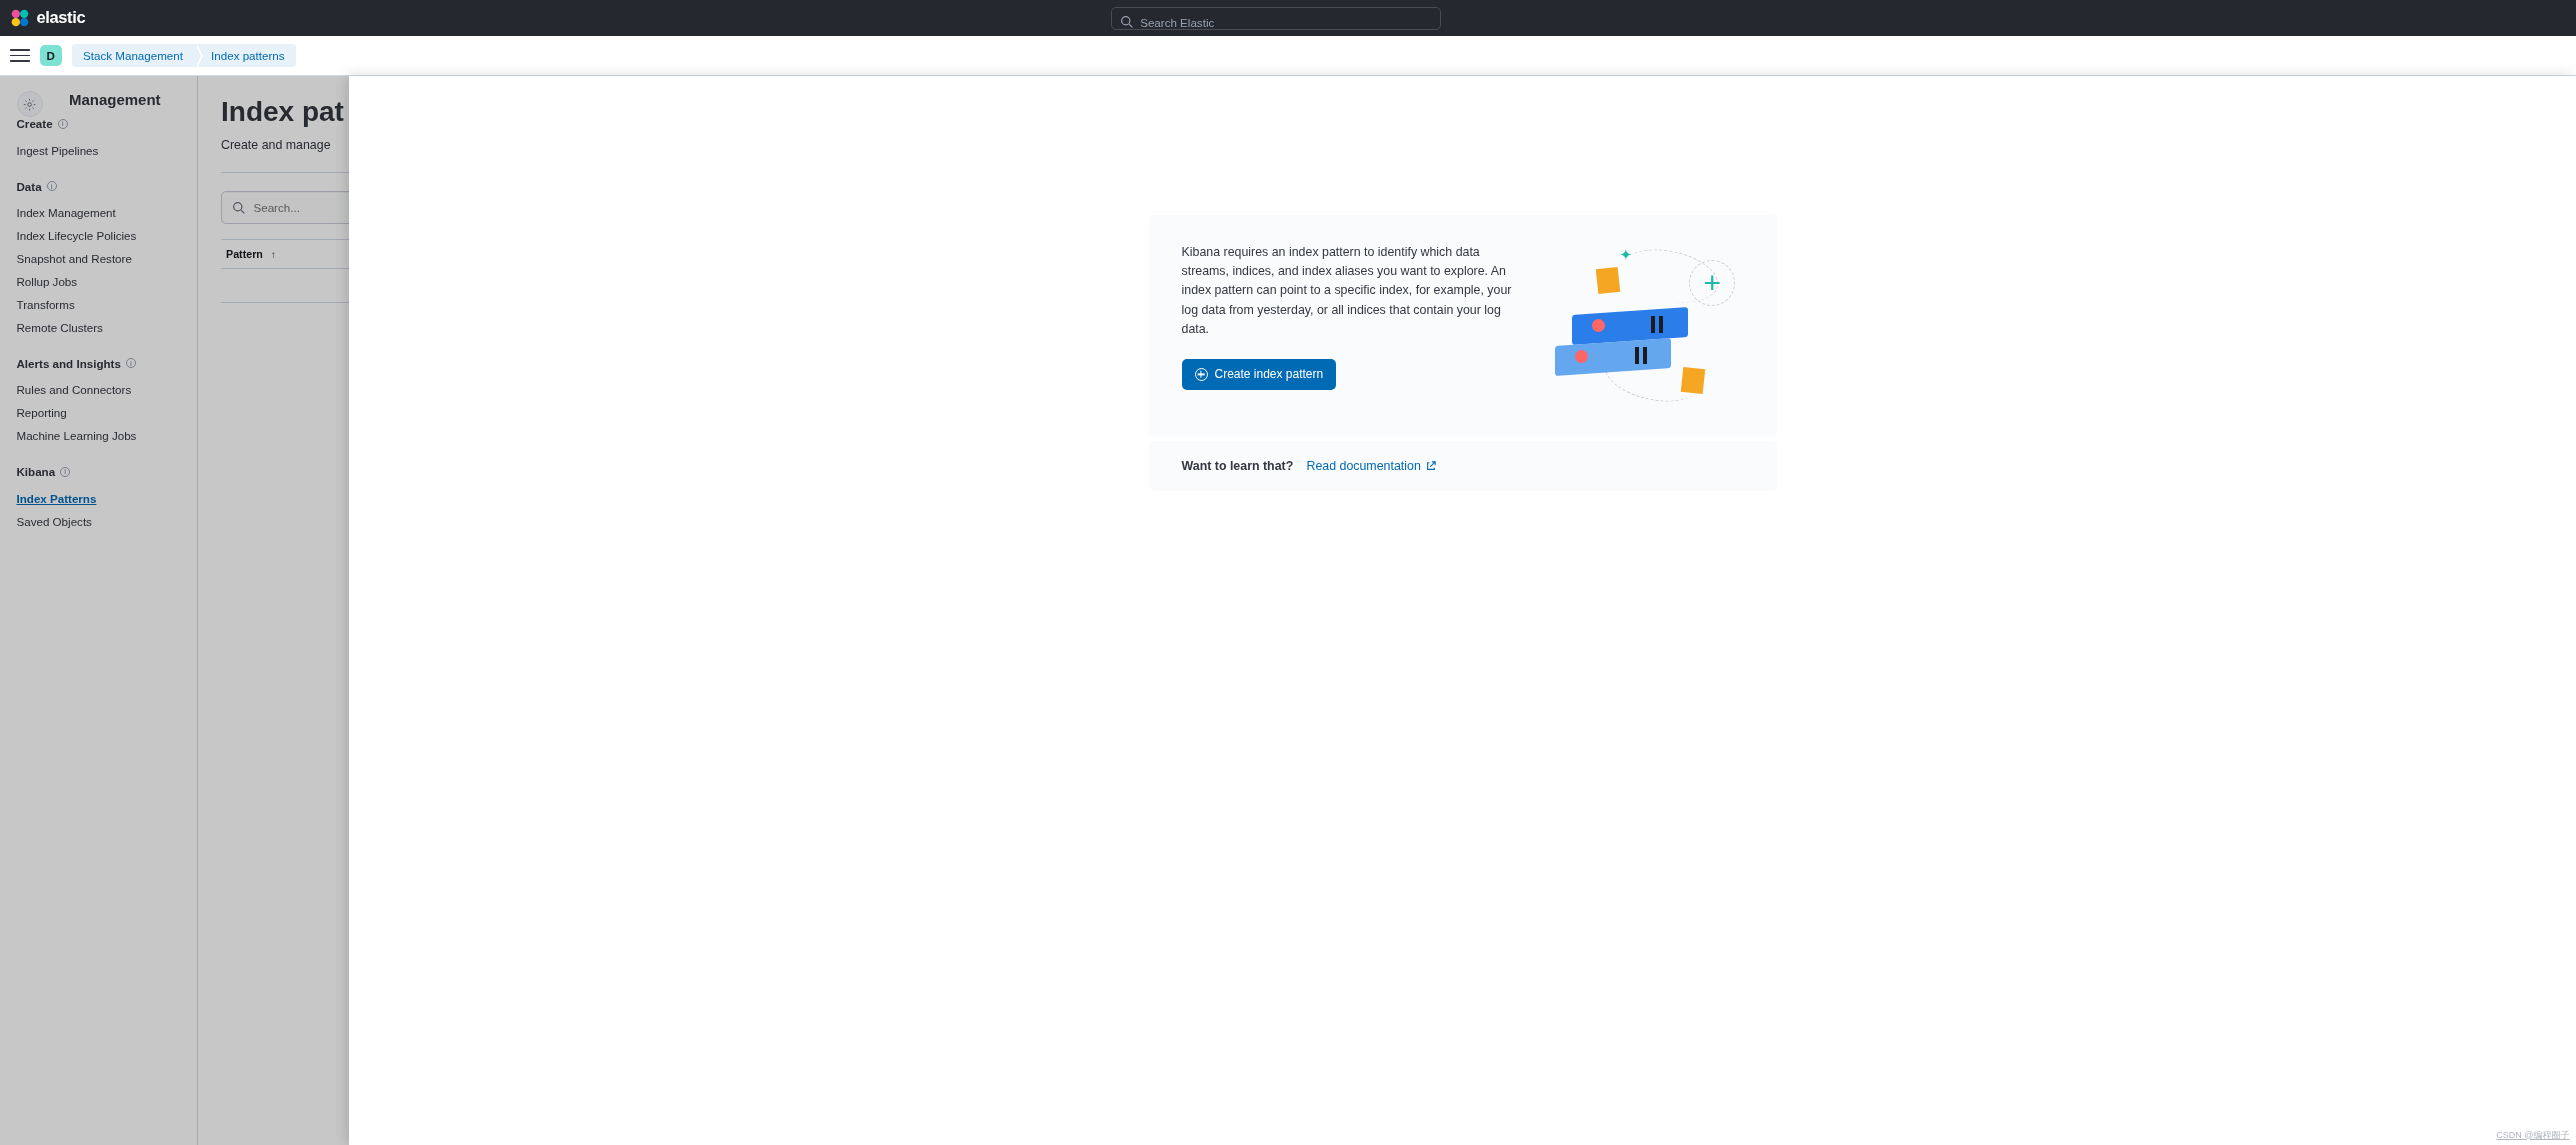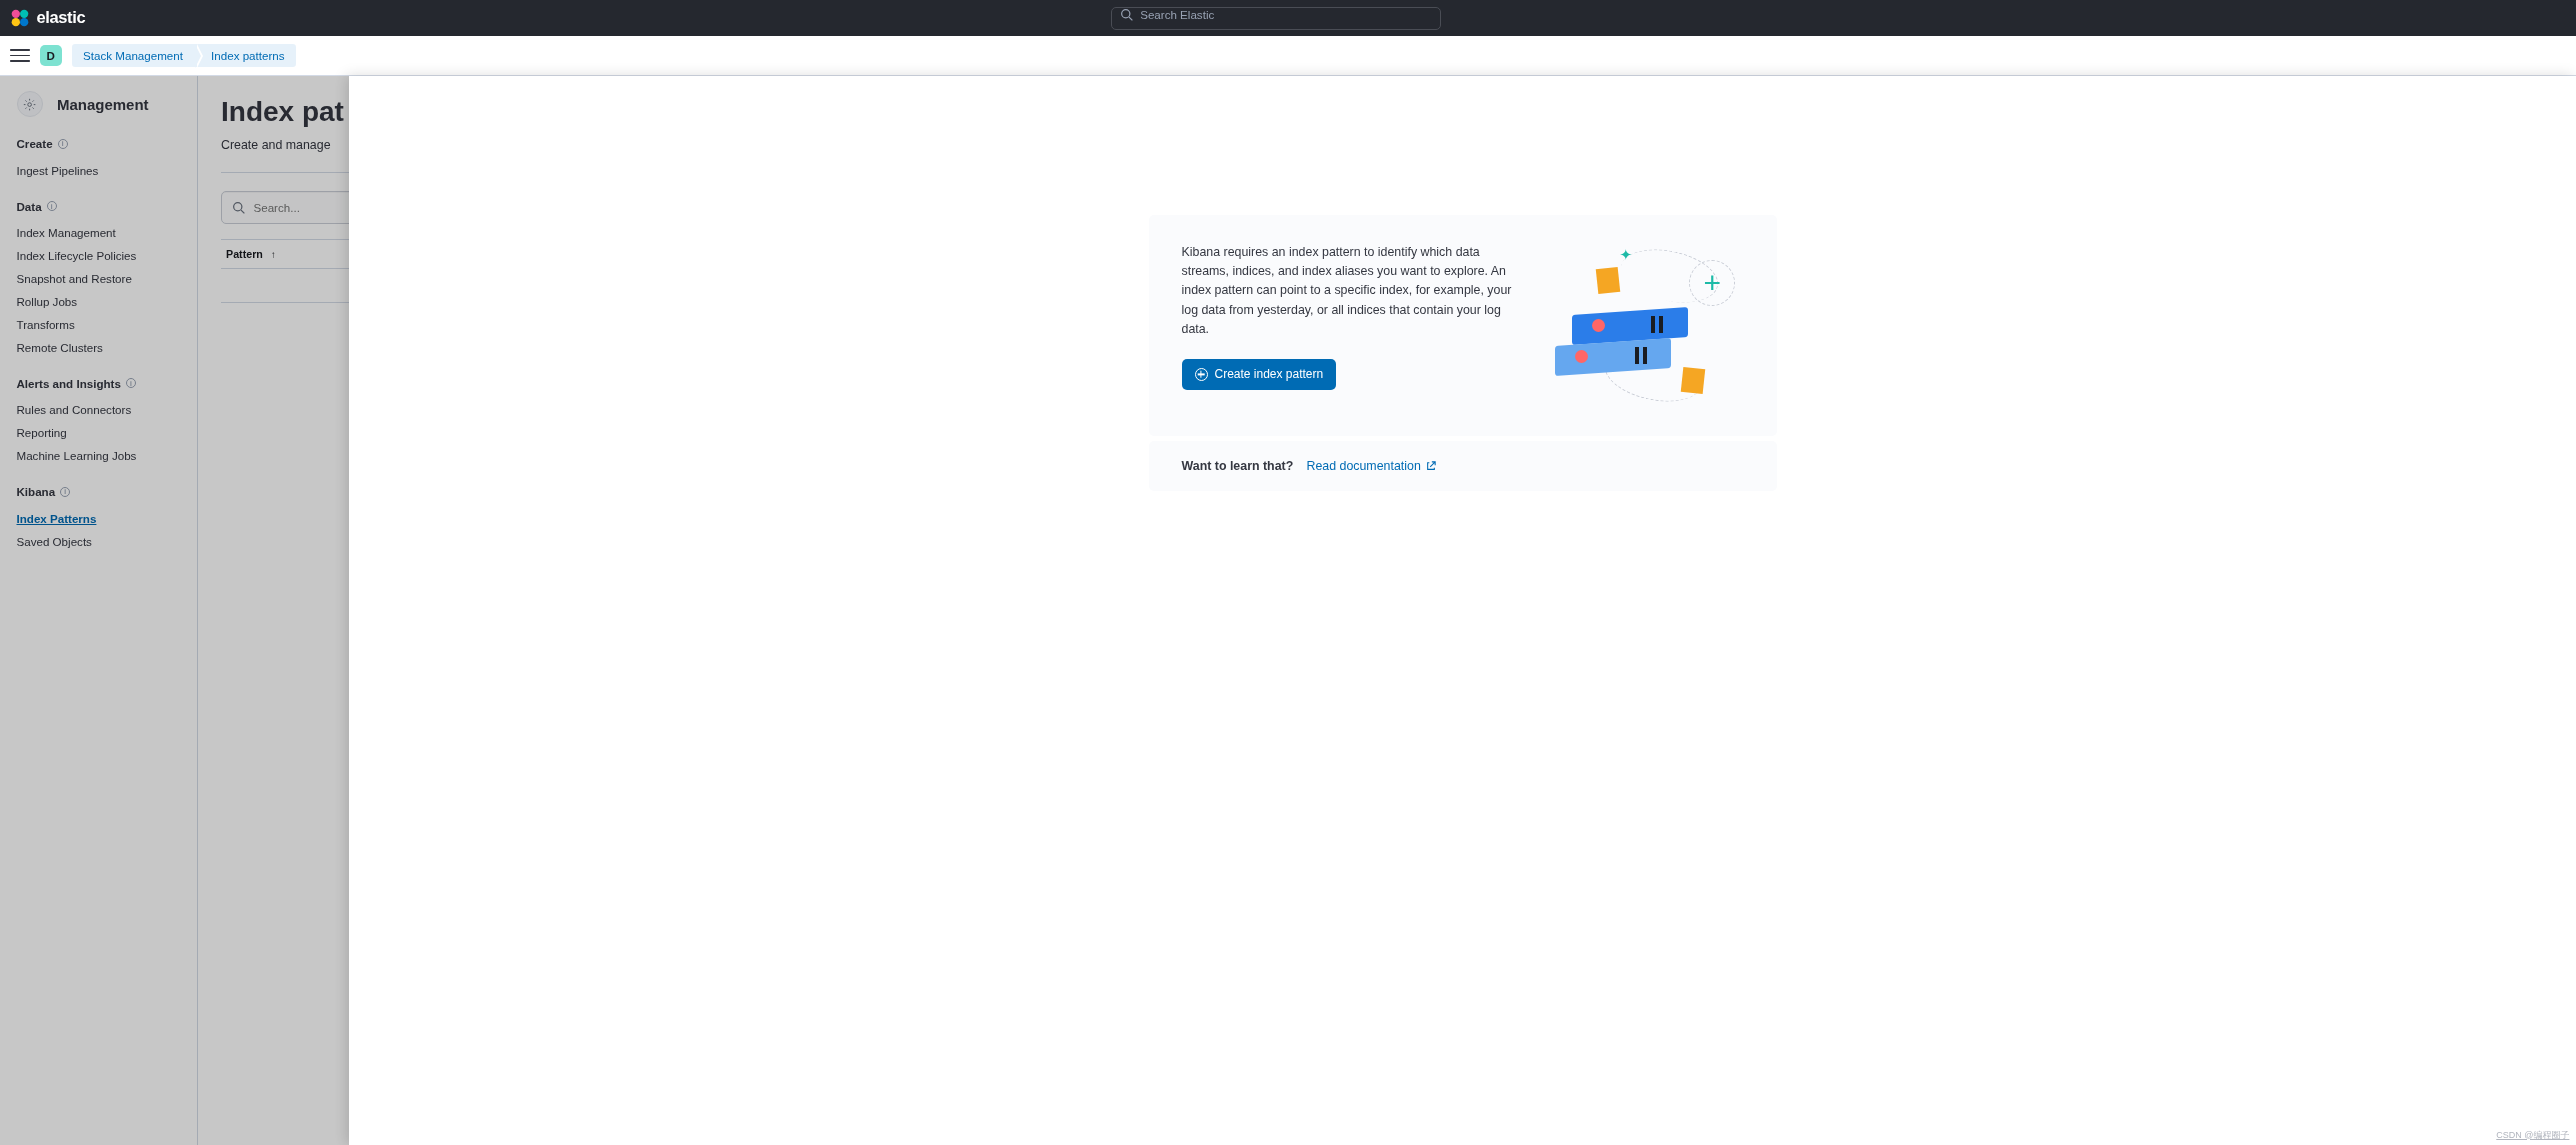--- a/index.html
+++ b/index.html
@@ -3,21 +3,21 @@
   <meta charset="utf-8">
   <style>
     * { box-sizing: border-box; margin: 0; padding: 0; }
     body { font-family: -apple-system, BlinkMacSystemFont, 'Segoe UI', Helvetica, Arial, sans-serif; color: #343741; background: #fff; overflow: hidden; }
     
     
     .top-header { height: 36px; background: #25282f; display: flex; align-items: center; padding: 0 10px; }
     .logo-wrap { display: flex; align-items: flex-start; gap: 6.6px; }
     .logo-cluster { width: 20px; height: 20px; position: relative; }
     .logo-text { color: #fff; font-size: 16.5px; font-weight: 600; letter-spacing: -0.4px; }
-    .header-search { margin-left: auto; margin-right: auto; width: 330px; height: 23px; background: transparent; border: 0.8px solid #4a4d55; border-radius: 5px; display: flex; align-items: flex-start; padding: 0 8.3px; gap: 6.6px; }
+    .header-search { margin-left: auto; margin-right: auto; width: 330px; height: 23px; background: transparent; border: 0.8px solid #4a4d55; border-radius: 5px; display: flex; align-items: flex-end; padding: 0 8.3px; gap: 6.6px; }
     .header-search input { background: transparent; border: none; outline: none; color: #98a2b3; font-size: 11.6px; flex: 1; }
     .header-search input::placeholder { color: #98a2b3; }
     .search-icon-svg { width: 13.2px; height: 13.2px; stroke: #98a2b3; fill: none; }
 
     
     .breadcrumb-bar { height: 40px; border-bottom: 0.8px solid #d3dae6; display: flex; align-items: center; padding: 0 10px; gap: 10px; }
     .hamburger { width: 20px; height: 20px; display: flex; flex-direction: column; justify-content: center; gap: 4.1px; cursor: pointer; }
     .hamburger span { height: 1.7px; background: #343741; border-radius: 0.8px; }
     .space-badge { width: 21.5px; height: 21.5px; background: #7de2d1; border-radius: 5px; display: flex; align-items: center; justify-content: center; font-weight: 700; font-size: 11.6px; color: #1a1c21; }
     .breadcrumbs { display: flex; align-items: center; }
@@ -27,21 +27,21 @@
     .crumb.sep::after { content: ''; position: absolute; right: -6.6px; top: 0; width: 0; height: 0; border-top: 12.4px solid transparent; border-bottom: 12.4px solid transparent; border-left: 6.6px solid #e6f1fa; z-index: 2; }
     .crumb.sep::before { content: ''; position: absolute; right: -8.3px; top: 0; width: 0; height: 0; border-top: 12.4px solid transparent; border-bottom: 12.4px solid transparent; border-left: 6.6px solid #fff; z-index: 1; }
     .crumb + .crumb { padding-left: 16.5px; }
 
     
     .main-layout { display: flex; height: calc(100vh - 76px); position: relative; }
     
     
     .sidebar { width: 198px; padding: 15px 16.5px; border-right: 0.8px solid #d3dae6; overflow-y: auto; background: #fff; position: relative; }
     .sidebar-scroll-edge { position: absolute; right: -3.3px; top: 0; width: 3.3px; height: 100%; background: #d3dae6; opacity: .4;}
-    .mgmt-header { display: flex; align-items: center; gap: 14px; margin-bottom: 20px; }
+    .mgmt-header { display: flex; align-items: flex-start; gap: 26px; }
     .mgmt-icon { width: 26.4px; height: 26.4px; border-radius: 50%; background: #f5f7fa; border: 0.8px solid #e6e9ef; display: flex; align-items: center; justify-content: center; }
     .mgmt-title { font-size: 15px; font-weight: 700; }
     .nav-section { margin-bottom: 18px; }
     .nav-section-title { font-size: 11.6px; font-weight: 700; display: flex; align-items: center; gap: 5px; margin-bottom: 8.3px; }
     .info-icon { width: 10px; height: 10px; border: 0.8px solid #98a2b3; border-radius: 50%; display: inline-flex; align-items: center; justify-content: center; font-size: 6.6px; color: #98a2b3; }
     .nav-item { font-size: 11.6px; color: #343741; padding: 5px 0; cursor: pointer; }
     .nav-item.active { color: #006bb4; font-weight: 700; text-decoration: underline; }
 
     
     .content-area { flex: 1; padding: 20px 23px; position: relative; }

